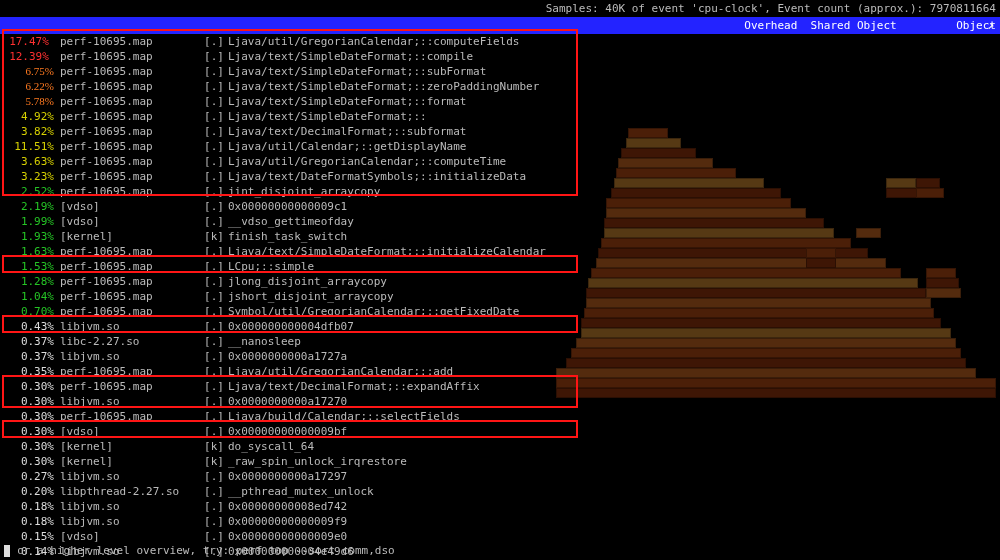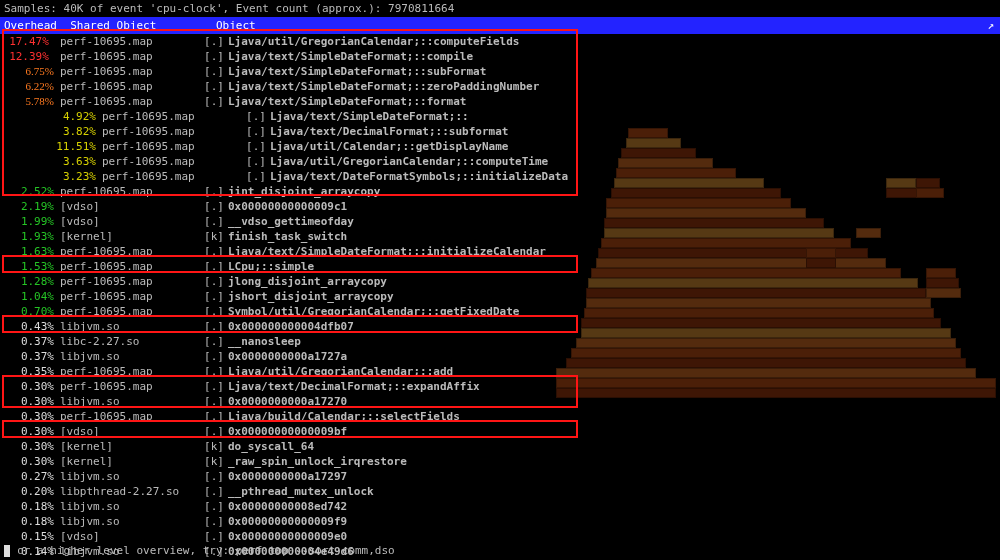--- a/index.html
+++ b/index.html
@@ -1,29 +1,29 @@
 <!DOCTYPE html>
 <html><head>
 <meta charset="utf-8">
 <style>
   html,body{margin:0;padding:0;background:#000;color:#ccc;font-family:Menlo,Consolas,monospace;font-size:11px;line-height:15px;overflow:hidden;}
   .root{width:1000px;height:560px;position:relative;background:#000;}
-  .hdr{position:relative;}
+  .hdr{position:relative;text-align:right;}
   .top-line{color:#bbb;padding:1px 4px;}
   .cols{background:#2323ff;color:#fff;padding:1px 4px;position:relative;}
   .link-ico{position:absolute;right:6px;top:1px;color:#fff;}
   .rows{padding:0 4px;}
   .row{white-space:pre;}
   .c-overhead{display:inline-block;width:50px;text-align:right;}
   .c-obj{display:inline-block;width:140px;margin-left:6px;}
   .c-tag{display:inline-block;width:28px;text-align:center;}
-  .c-sym{display:inline-block;font-weight:bold;}
+  .c-sym{display:inline-block;}
   .txt-red{color:#ff3030;text-align:center;}
   .txt-orange{color:#ff7a20;font-family:Liberation Serif, serif;}
-  .txt-yellow{color:#d6d000;margin-left:42px;}
+  .txt-yellow{color:#d6d000;}
   .txt-green{color:#25c425;}
   .txt-white{color:#ddd;}
   .txt-grey{color:#bbb;}
   .footer{position:absolute;left:4px;bottom:2px;color:#bbb;}
   .flame{position:absolute;right:4px;top:28px;width:440px;height:370px;pointer-events:none;opacity:0.35;}
   .flame .bar{position:absolute;box-sizing:border-box;height:10px;border:1px solid rgba(0,0,0,0.3);}
   .box{position:absolute;border:2px solid #ff1515;background:transparent;box-sizing:border-box;pointer-events:none;}
   .cursor{position:absolute;left:4px;bottom:3px;width:6px;height:12px;background:#ddd;}
 </style>
 </head>

